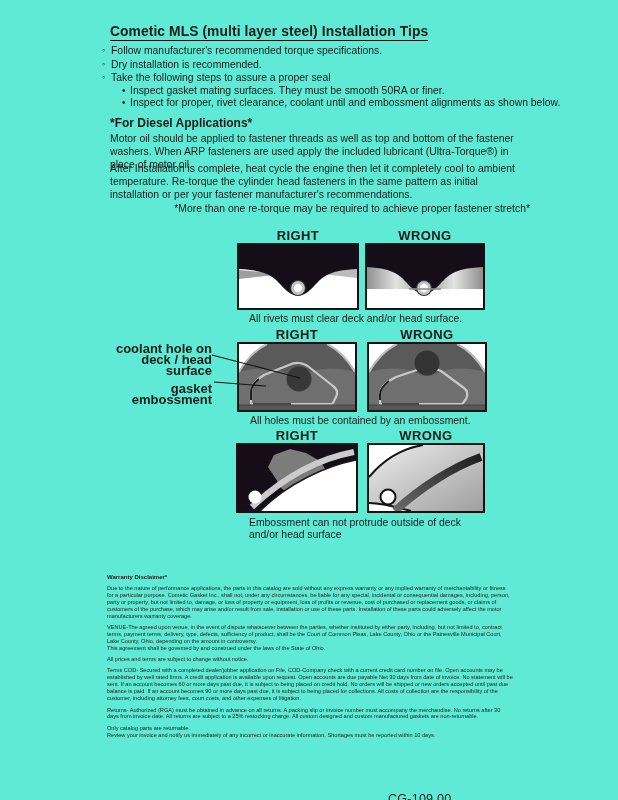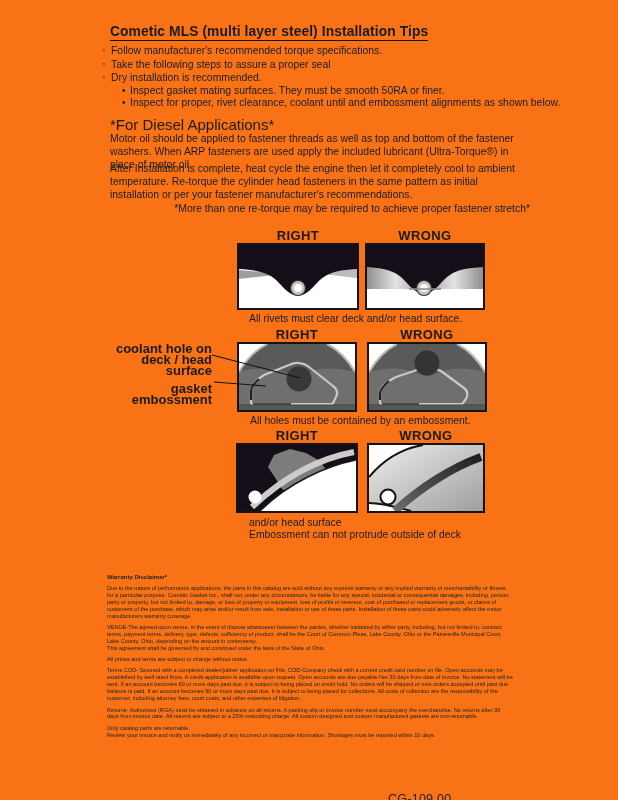--- a/index.html
+++ b/index.html
@@ -1,30 +1,30 @@
 <!DOCTYPE html>
 <html><head>
 <meta charset="utf-8">
 <style>
   * { margin:0; padding:0; box-sizing:border-box; }
   html,body { background:#ffffff; }
   body { font-family:"Liberation Sans", sans-serif; color:#1b1b1b; }
-  .page { position:relative; width:618px; height:800px; background:#f97316; overflow:hidden; }
+  .page { position:relative; width:618px; height:800px; background:#5eead4; overflow:hidden; }
   .abs { position:absolute; }
 
   .title { font-size:13.8px; font-weight:bold; letter-spacing:.1px; }
   .title .ul { border-bottom:1.6px solid #141414; padding-bottom:1px; display:inline-block; }
 
   .bullets { font-size:10.4px; line-height:12.6px; }
   .brow { white-space:nowrap; }
   .brow .mk { display:inline-block; width:9px; font-size:9px; vertical-align:1px; }
   .sub { margin-left:20px; }
   .sub .mk { width:8px; font-size:10px; vertical-align:0; }
 
-  .h2 { font-size:15px; font-weight:normal; }
+  .h2 { font-size:12px; font-weight:bold; }
   .para { font-size:10.4px; line-height:12.8px; }
 
   .dg-h { font-size:13px; font-weight:600; letter-spacing:.4px; text-align:center; }
   .dbox { border:2px solid #141414; background:#fff; }
   .dbox svg { display:block; width:100%; height:100%; }
   .caption { font-size:10.4px; line-height:11.6px;margin-left:12px; }
 
   .lbl { font-size:13px; font-weight:600; line-height:10.8px; text-align:right; }
 
   .disc { width:406px; font-size:5.6px; line-height:6.9px; color:#222; }
@@ -38,22 +38,22 @@
 <body>
 
 <div class="page">
 
   <div class="abs title" style="left:110px; top:24px;">
     <span class="ul">Cometic MLS (multi layer steel) Installation Tips</span>
   </div>
 
   <div class="abs bullets" style="left:102px; top:44px;">
     <div class="brow"><span class="mk">◦</span><span>Follow manufacturer's recommended torque specifications.</span></div>
+    <div class="brow"><span class="mk">◦</span><span>Dry installation is recommended.</span></div>
     <div class="brow"><span class="mk">◦</span><span>Take the following steps to assure a proper seal</span></div>
-    <div class="brow"><span class="mk">◦</span><span>Dry installation is recommended.</span></div>
     <div class="brow sub"><span class="mk">•</span><span>Inspect gasket mating surfaces.  They must be smooth 50RA or finer.</span></div>
     <div class="brow sub"><span class="mk">•</span><span>Inspect for proper, rivet clearance, coolant until and embossment alignments as shown below.</span></div>
   </div>
 
   <div class="abs h2" style="left:110px; top:116px;">*For Diesel Applications*</div>
   <div class="abs para" style="left:110px; top:163px; width:412px;">After Installation is complete, heat cycle the engine then let it completely cool to ambient temperature. Re-torque the cylinder head fasteners in the same pattern as initial installation or per your fastener manufacturer's recommendations.</div>
   <div class="abs para" style="left:110px; top:133px; width:412px;">Motor oil should be applied to fastener threads as well as top and bottom of the fastener washers. When ARP fasteners are used apply the included lubricant (Ultra-Torque®) in place of motor oil.</div>
   <div class="abs para" style="left:110px; top:203px; width:420px;text-align:right;">*More than one re-torque may be required to achieve proper fastener stretch*</div>
 
   <div class="abs dg-h" style="left:237px; top:228px; width:122px;">RIGHT</div>
@@ -171,22 +171,22 @@
       <rect x="0" y="0" width="114" height="66" fill="#ffffff"></rect>
       <path d="M0,32 C16,13 36,3 54,0 L114,0 L114,66 L42,66 C28,62 12,58 0,58 Z" fill="url(#g3)"></path>
       <path d="M0,32 C16,13 36,3 54,0" stroke="#141414" stroke-width="2" fill="none"></path>
       <path d="M0,58 C12,58 28,62 42,66" stroke="#141414" stroke-width="2" fill="none"></path>
       <path d="M112,12 C84,22 52,42 26,66" stroke="url(#g4)" stroke-width="8" fill="none"></path>
       <circle cx="19" cy="52" r="7.5" fill="#ffffff" stroke="#141414" stroke-width="2"></circle>
     </svg>
   </div>
 
   <div class="abs caption" style="left:237px; top:517px; width:250px;">
+    <div>Embossment can not protrude outside of deck</div>
     <div>and/or head surface</div>
-    <div>Embossment can not protrude outside of deck</div>
   </div>
 
   <div class="abs disc" style="left:107px; top:574px;">
     <div class="dh">Warranty Disclaimer*</div>
     <p>Due to the nature of performance applications, the parts in this catalog are sold without any express warranty or any implied warranty of merchantability or fitness for a particular purpose.  Cometic Gasket Inc., shall not, under any circumstances, be liable for any special, incidental or consequential damages, including, person, party or property, but not limited to, damage, or loss of property or equipment, loss of profits or revenue, cost of purchased or replacement goods, or claims of customers of the purchase, which may arise and/or result from sale, installation or use of these parts.  Installation of these parts could adversely affect the motor manufacturers warranty coverage.</p>
     <p class="tight">VENUE-The agreed upon venue, in the event of dispute whatsoever between the parties, whether instituted by either party, including, but not limited to, contract terms, payment terms, delivery, type, defects, sufficiency of product, shall be the Court of Common Pleas, Lake County, Ohio or the Painesville Municipal Court, Lake County, Ohio, depending on the amount in controversy.</p>
     <p>This agreement shall be governed by and construed under the laws of the State of Ohio.</p>
     <p>All prices and terms are subject to change without notice.</p>
     <p>Terms COD- Secured with a completed dealer/jobber application on File, COD-Company check with a current credit card number on file.  Open accounts may be established by well rated firms.  A credit application is available upon request.  Open accounts are due payable Net 30 days from date of invoice.  No statement will be sent.  If an account becomes 60 or more days past due, it is subject to being placed on credit hold.  No orders will be shipped or new orders accepted until past due balance is paid.  If an account becomes 90 or more days past due, it is subject to being placed for collections.  All costs of collection are the responsibility of the customer, including attorney fees, court costs, and other expenses of litigation.</p>
     <p>Returns- Authorized (RGA) must be obtained in advance on all returns.  A packing slip or invoice number must accompany the merchandise.  No returns after 30 days from invoice date.  All returns are subject to a 25% restocking charge.  All custom designed and custom manufactured gaskets are non-returnable.</p>

